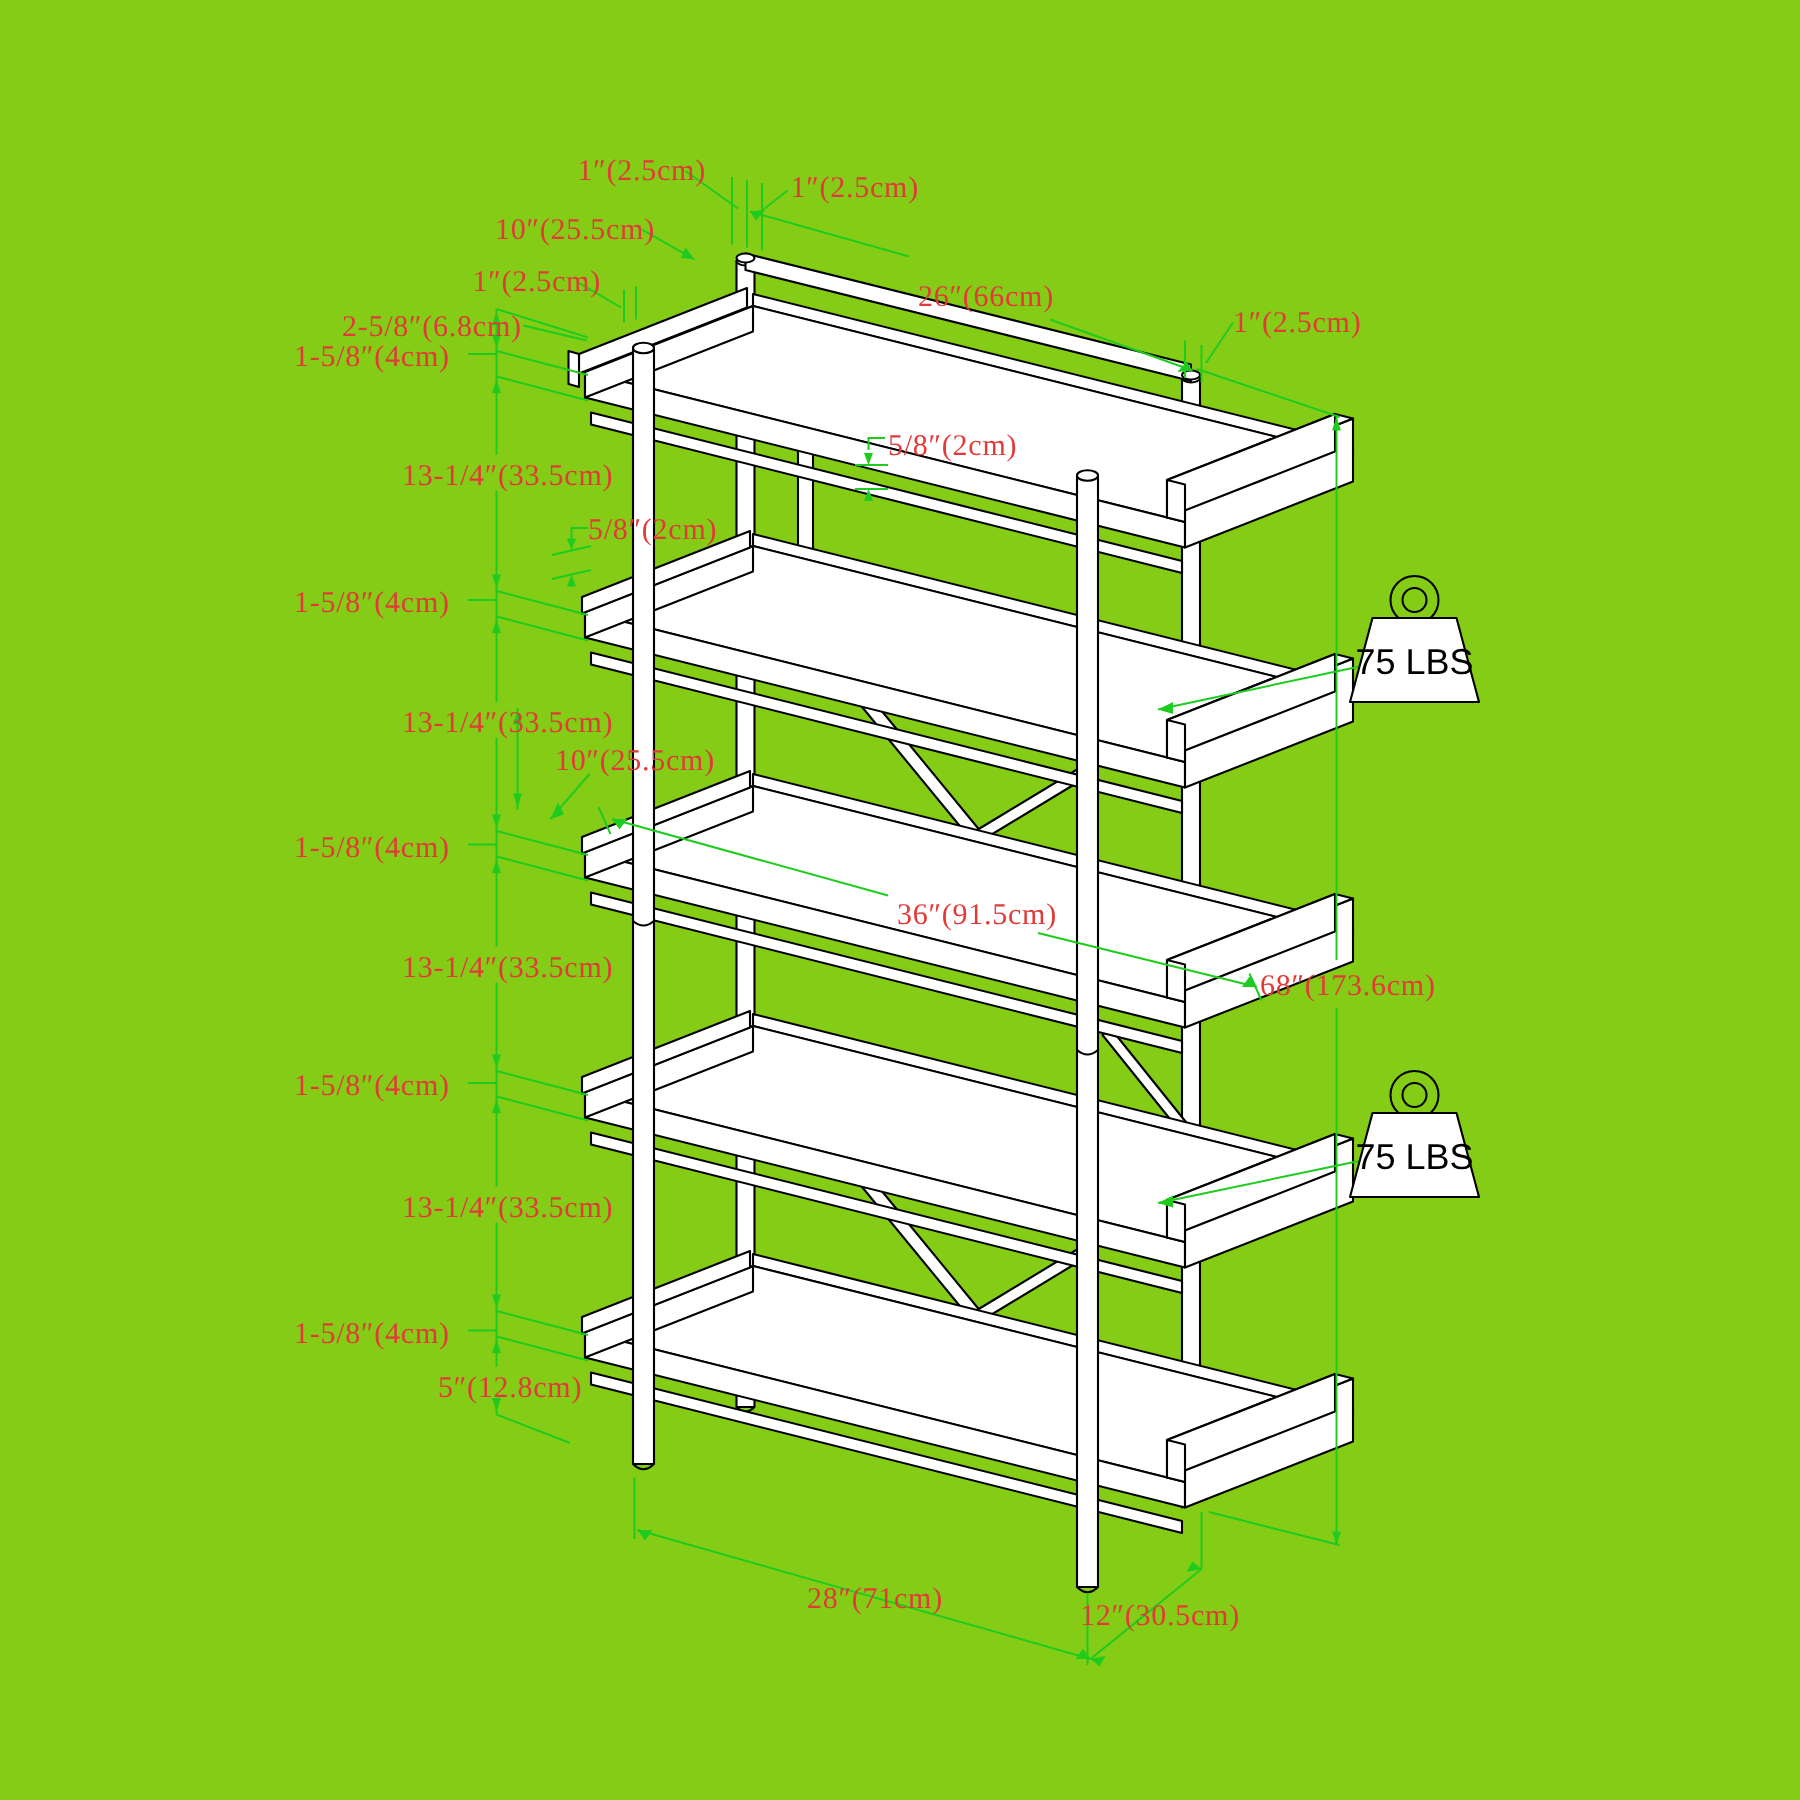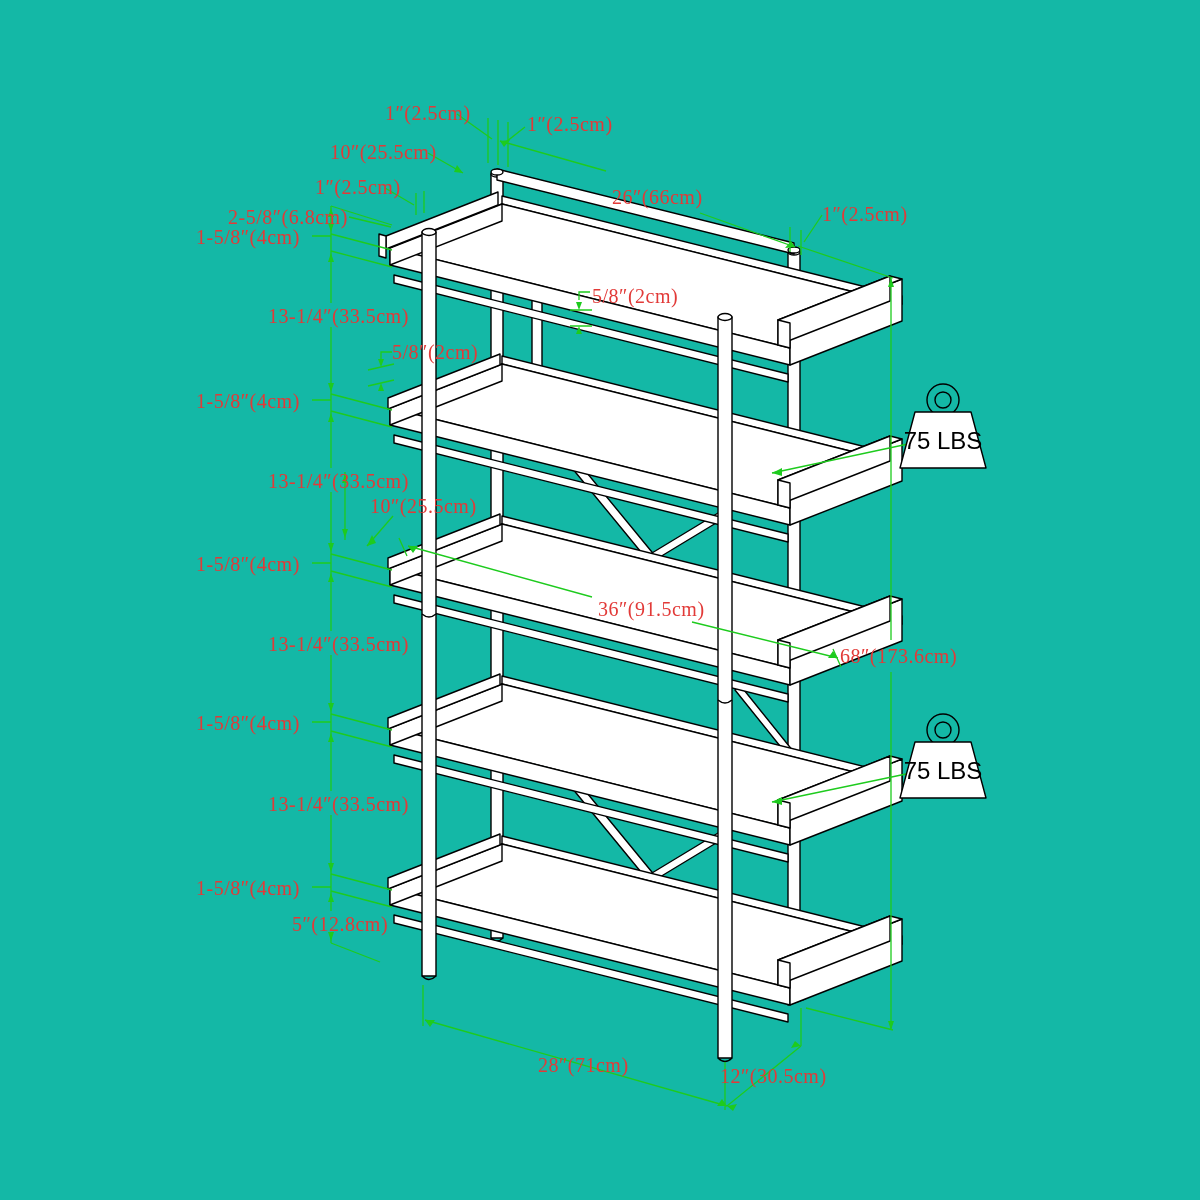--- a/index.html
+++ b/index.html
@@ -1,16 +1,16 @@
 <!DOCTYPE html>
 <html><head>
 <meta charset="utf-8">
 <style>
   html,body{margin:0;padding:0;background:#fff;}
-  .canvas{position:relative;width:1200px;height:1200px;background:#14b8a6;overflow:hidden;
+  .canvas{position:relative;width:1200px;height:1200px;background:#84cc16;overflow:hidden;
           font-family:"Liberation Serif", serif;}
   svg{position:absolute;left:0;top:0;}
   .struct{stroke:#000;stroke-width:1.4;fill:none;stroke-linejoin:round;}
   .structf{stroke:#000;stroke-width:1.4;fill:#fff;stroke-linejoin:round;}
   .dim{stroke:#1ecb1e;stroke-width:1.3;fill:none;}
   .dimf{fill:#1ecb1e;stroke:none;}
   .lbl{fill:#e23a38;font-family:"Liberation Serif", serif;font-size:20px;letter-spacing:0.5px;}
   .wlbl{fill:#000;font-family:"Liberation Sans", sans-serif;font-size:24px;text-anchor:middle;}
 </style>
 </head>

